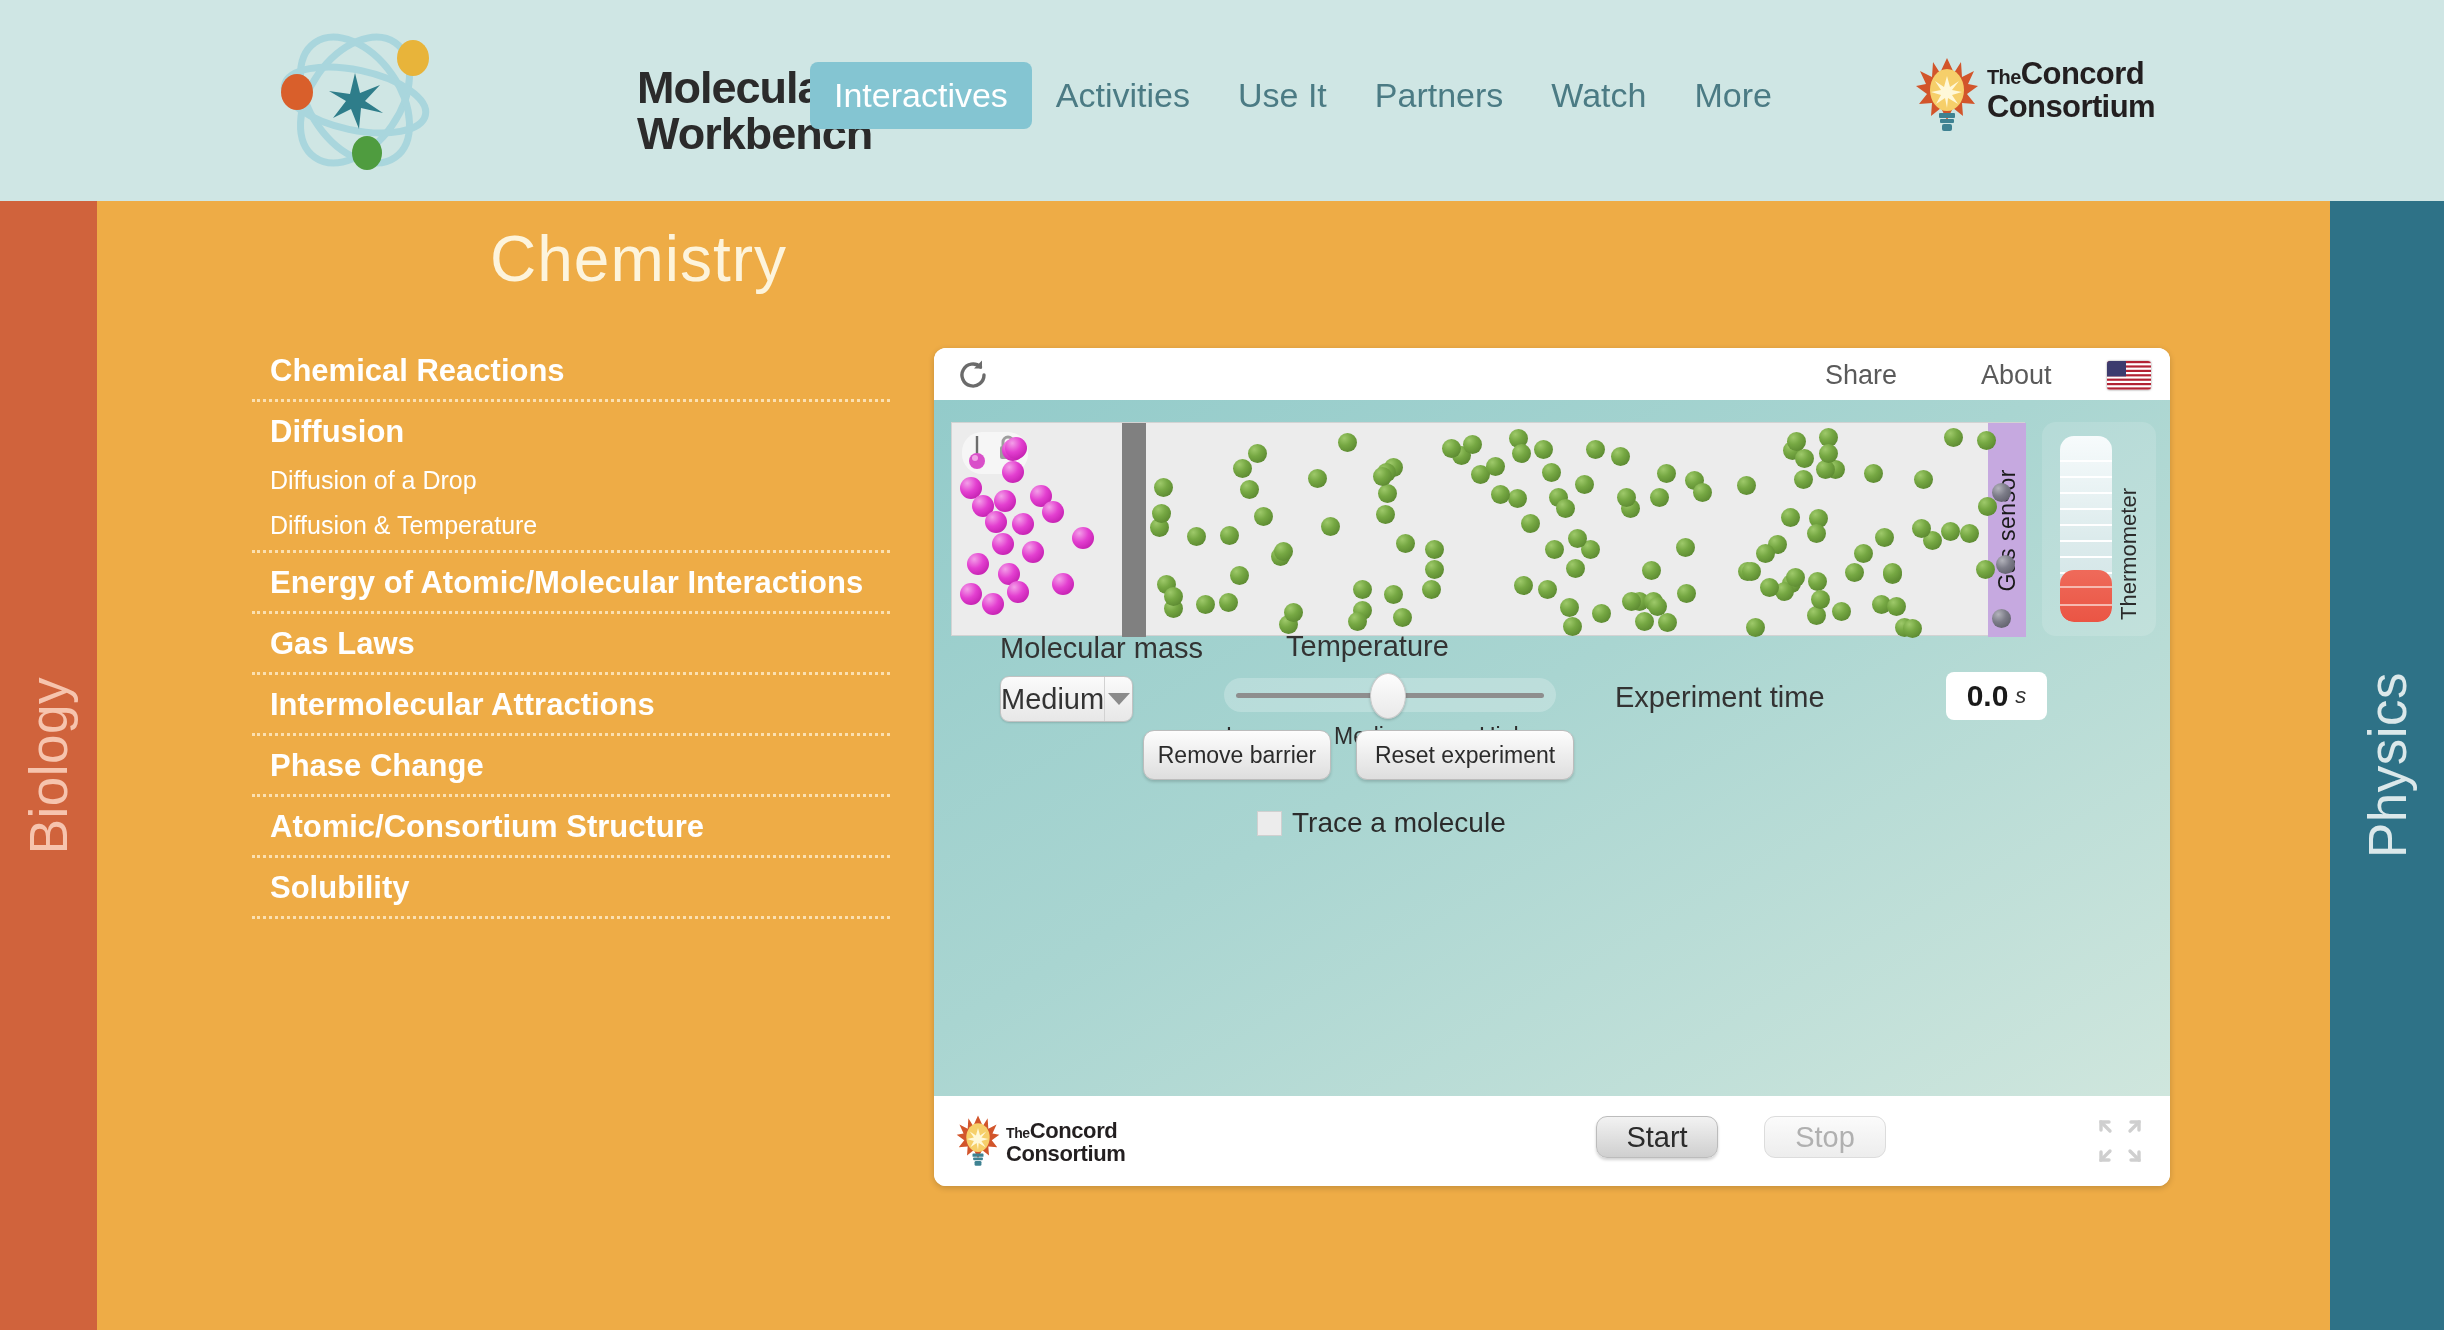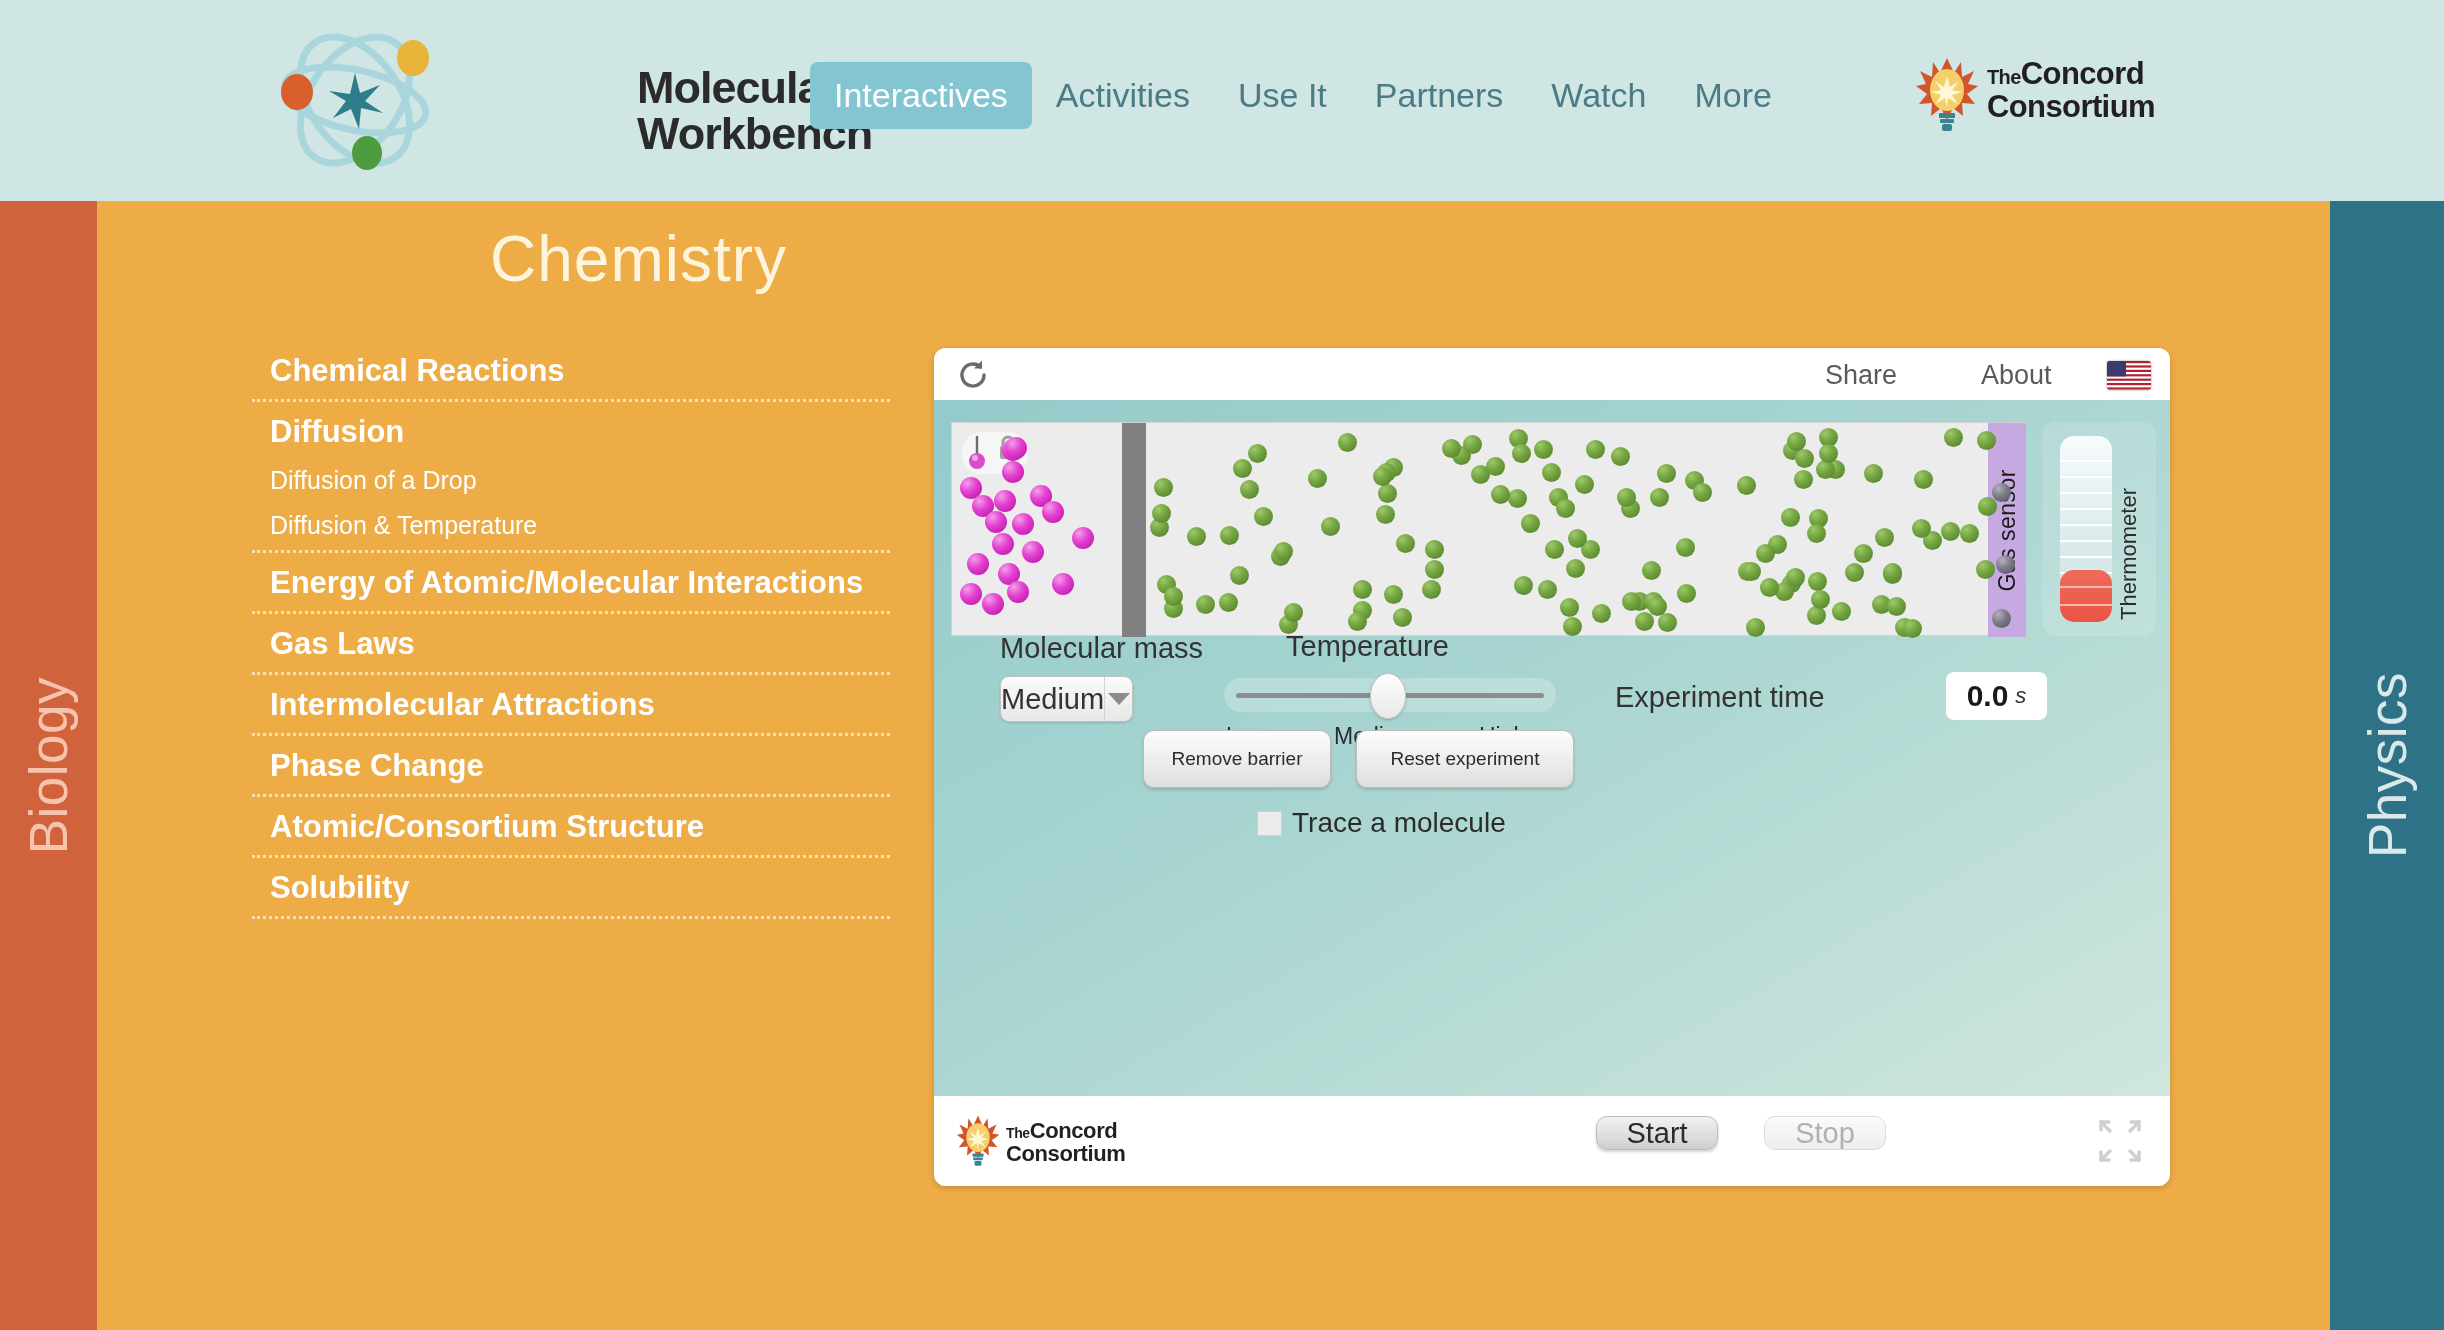--- a/index.html
+++ b/index.html
@@ -215,25 +215,25 @@
 
   .time-field {
     position: absolute; left: 1012px; top: 272px; width: 101px; height: 48px;
     background: #ffffff; border-radius: 8px;
     display: flex; align-items: center; justify-content: center; gap: 7px;
   }
   .time-field .num { font-size: 30px; font-weight: bold; color: #1a1a1a; }
   .time-field .unit { font-size: 22px; font-style: italic; color: #333333; }
 
   .btn {
-    position: absolute; height: 58px;
+    position: absolute; height: 50px;
     background: linear-gradient(180deg,#fdfdfd 0%, #dedede 100%);
     border: 1px solid #bcbcbc; border-radius: 11px;
     display: flex; align-items: center; justify-content: center;
-    font-size: 19px; color: #2b2b2b; cursor: pointer;
+    font-size: 23px; color: #2b2b2b; cursor: pointer;
     box-shadow: 0 2px 3px rgba(0,0,0,0.16);
   }
   .btn-remove { left: 209px; top: 330px; width: 188px; }
   .btn-reset { left: 422px; top: 330px; width: 218px; }
 
   .check-row { position: absolute; left: 323px; top: 407px; display: flex; align-items: center; gap: 10px; }
   .checkbox {
     width: 25px; height: 25px; background: #ececec; border: 1px solid #d0d0d0;
     cursor: pointer;
   }
@@ -243,21 +243,21 @@
     position: absolute; left: 0; top: 748px; width: 1236px; height: 90px;
     background: #ffffff;
   }
   .cc-logo-footer { position: absolute; left: 22px; top: 18px; width: 200px; height: 52px; }
   .cc-text-footer {
     position: absolute; left: 50px; top: 5px; font-size: 22px; line-height: 1.05;
     font-weight: bold; color: #231f20; letter-spacing: -0.4px;
   }
   .cc-text-footer .the { font-size: 14px; }
   .btn-footer {
-    position: absolute; top: 20px; height: 34px; width: 122px;
+    position: absolute; top: 20px; height: 42px; width: 122px;
     border-radius: 11px; display: flex; align-items: center; justify-content: center;
     font-size: 29px; cursor: pointer; border: 1px solid #bcbcbc;
   }
   .btn-start {
     left: 662px; background: linear-gradient(180deg,#f2f2f2 0%, #cfcfcf 100%);
     color: #2b2b2b; box-shadow: 0 2px 3px rgba(0,0,0,0.18);
   }
   .btn-stop {
     left: 830px; background: linear-gradient(180deg,#fbfbfb 0%,#ededed 100%);
     color: #b0b0b0; border-color: #dcdcdc;

